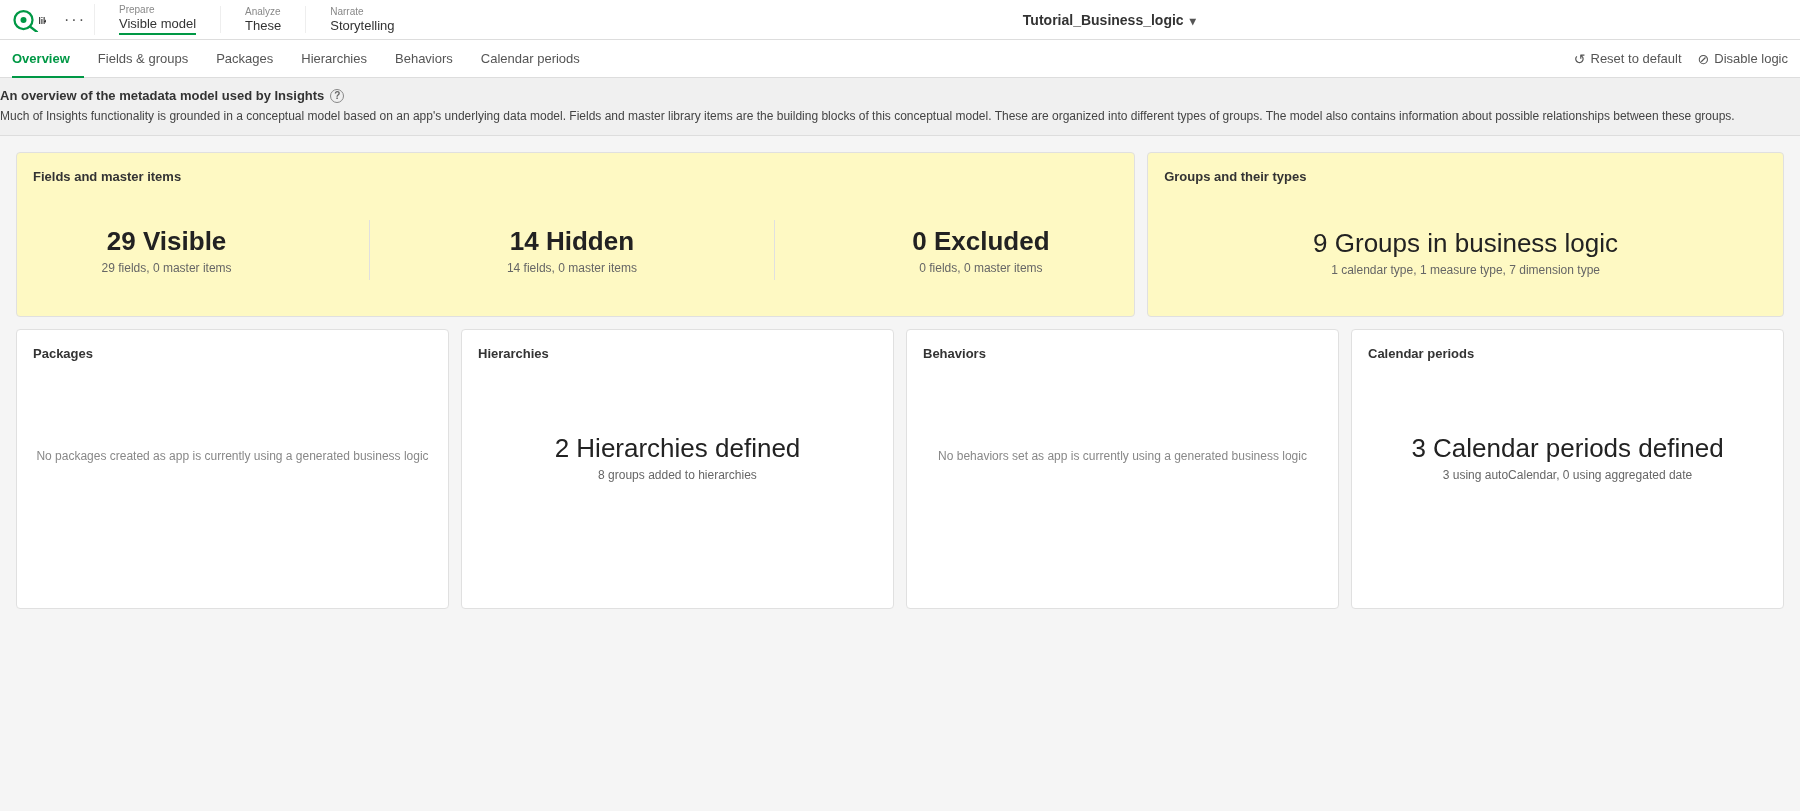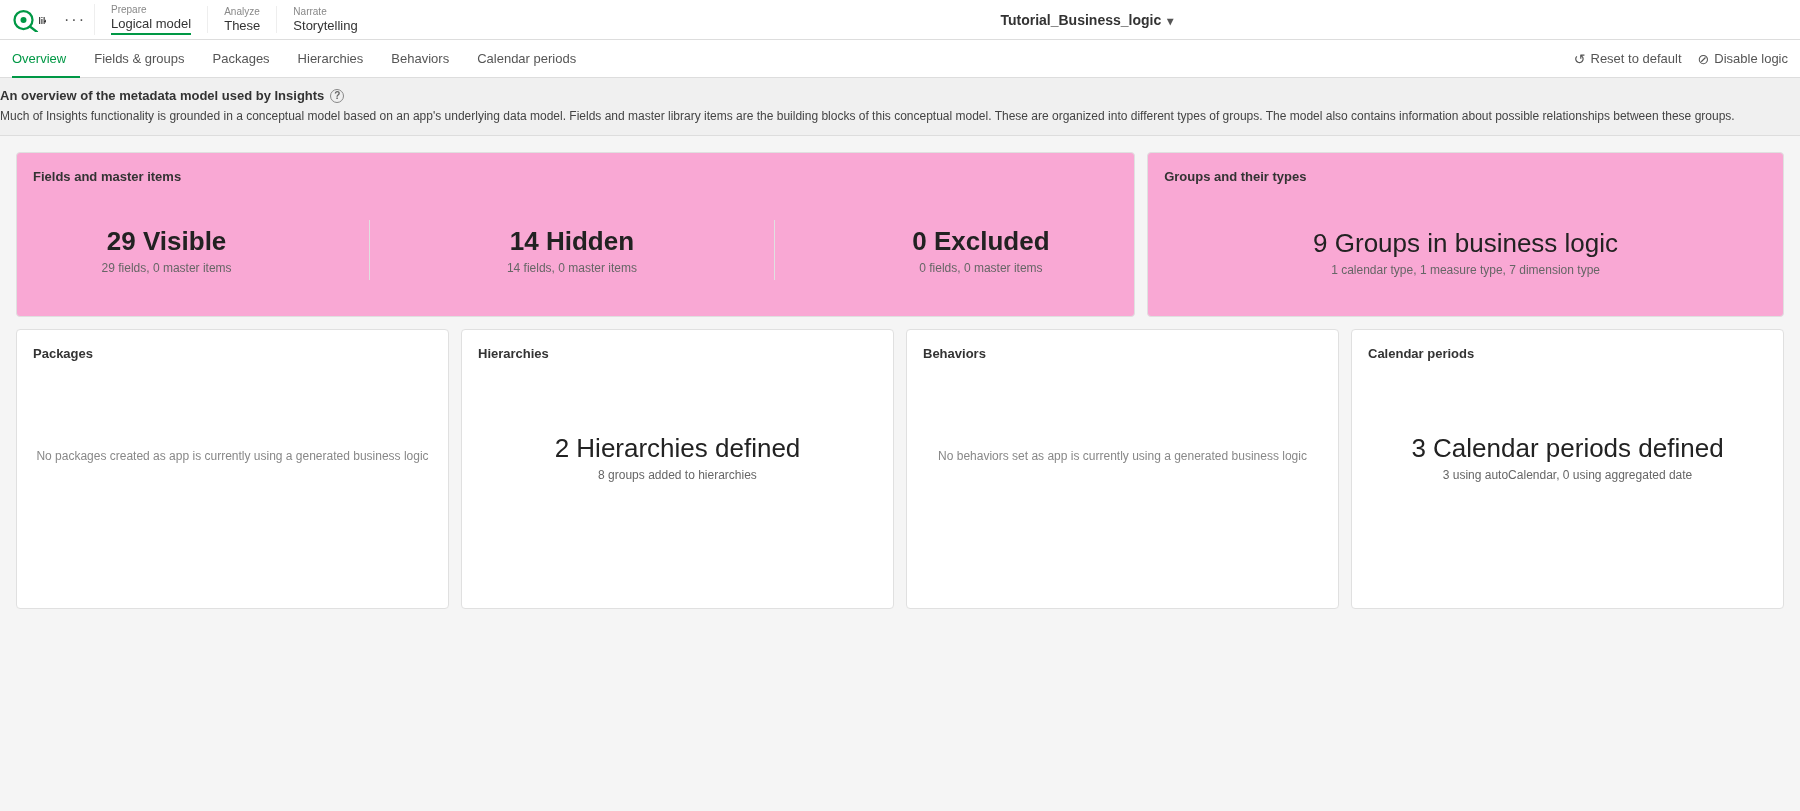--- a/index.html
+++ b/index.html
@@ -8,40 +8,40 @@
     
     .top-bar {
       display: flex; align-items: stretch; background: #fff;
       border-bottom: 1px solid #ddd; height: 40px; position: relative;
     }
     .top-bar-left { display: flex; align-items: center; }
     .qlik-logo { display: flex; align-items: center; padding: 0 10px; gap: 6px; }
     .qlik-logo-icon { width: 36px; height: 24px; }
     .dots-btn { display: flex; align-items: center; padding: 0 8px; cursor: pointer; color: #555; font-size: 16px; letter-spacing: 2px; }
 
-    .nav-section { display: flex; flex-direction: column; justify-content: center; padding: 0 16px; border-left: 1px solid #eee; cursor: pointer; }
+    .nav-section { display: flex; flex-direction: column; justify-content: center; padding: 0 24px; border-left: 1px solid #eee; cursor: pointer; }
     .nav-section-label { font-size: 10px; color: #888; margin-bottom: 1px; }
     .nav-section-value { font-size: 13px; color: #333; font-weight: 500; display: flex; align-items: center; gap: 4px; }
 
     .nav-section-active-bar { height: 2px; background: #009845; margin-top: 2px; }
 
     .top-bar-center { flex: 1; display: flex; align-items: center; justify-content: center; }
     .app-title { font-size: 14px; font-weight: 600; display: flex; align-items: flex-end; gap: 6px; }
     .app-title-arrow { font-size: 12px; color: #555; }
 
     
     .tabs-bar {
       display: flex; align-items: center; background: #fff;
       border-bottom: 1px solid #ddd; height: 38px; padding: 0 12px;
     }
     .tab-item {
       padding: 0 14px; height: 38px; display: flex; align-items: center;
       cursor: pointer; font-size: 13px; color: #555; position: relative;
     }
-    .tab-item.active { color: #009845; font-weight: 400; }
+    .tab-item.active { color: #009845; font-weight: 700; }
     .tab-item.active::after {
       content: ''; position: absolute; bottom: 0; left: 0; right: 0;
       height: 2px; background: #009845;
     }
     .tab-item:first-child { padding-left: 0; }
 
     .tabs-bar-right { margin-left: auto; display: flex; align-items: center; gap: 16px; }
     .action-btn {
       display: flex; align-items: center; gap: 5px;
       font-size: 13px; color: #555; cursor: pointer; background: none; border: none;
@@ -60,21 +60,21 @@
       width: 14px; height: 14px; border: 1px solid #888; border-radius: 50%;
       font-size: 10px; color: #666; cursor: pointer;
     }
 
     
     .main-content { padding: 16px; }
 
     
     .cards-row { display: flex; gap: 12px; margin-bottom: 12px; }
     .card {
-      background: #f9a8d4; border: 1px solid #e0e0e0; border-radius: 4px;
+      background: #fef9c3; border: 1px solid #e0e0e0; border-radius: 4px;
       padding: 16px;
     }
     .card-title { font-size: 13px; font-weight: 600; margin-bottom: 16px; }
 
     
     .fields-card { flex: 1.8; }
     .fields-stats { display: flex; justify-content: space-around; align-items: center; padding: 20px 0; }
     .stat-item { text-align: center; }
     .stat-number { font-size: 26px; font-weight: 700; color: #222; margin-bottom: 4px; }
     .stat-desc { font-size: 12px; color: #666; }
@@ -115,21 +115,21 @@
         <line x1="27" y1="25" x2="36" y2="32" stroke="#009845" stroke-width="3" stroke-linecap="round"></line>
         <text x="38" y="21" font-size="11" font-weight="700" fill="#333" font-family="Arial">lik</text>
       </svg>
     </div>
     <div class="dots-btn">
       <span>···</span>
     </div>
 
     <div class="nav-section">
       <span class="nav-section-label">Prepare</span>
-      <span class="nav-section-value">Logical model</span>
+      <span class="nav-section-value">Visible model</span>
       <div class="nav-section-active-bar"></div>
     </div>
 
     <div class="nav-section">
       <span class="nav-section-label">Analyze</span>
       <span class="nav-section-value">These</span>
     </div>
 
     <div class="nav-section">
       <span class="nav-section-label">Narrate</span>

